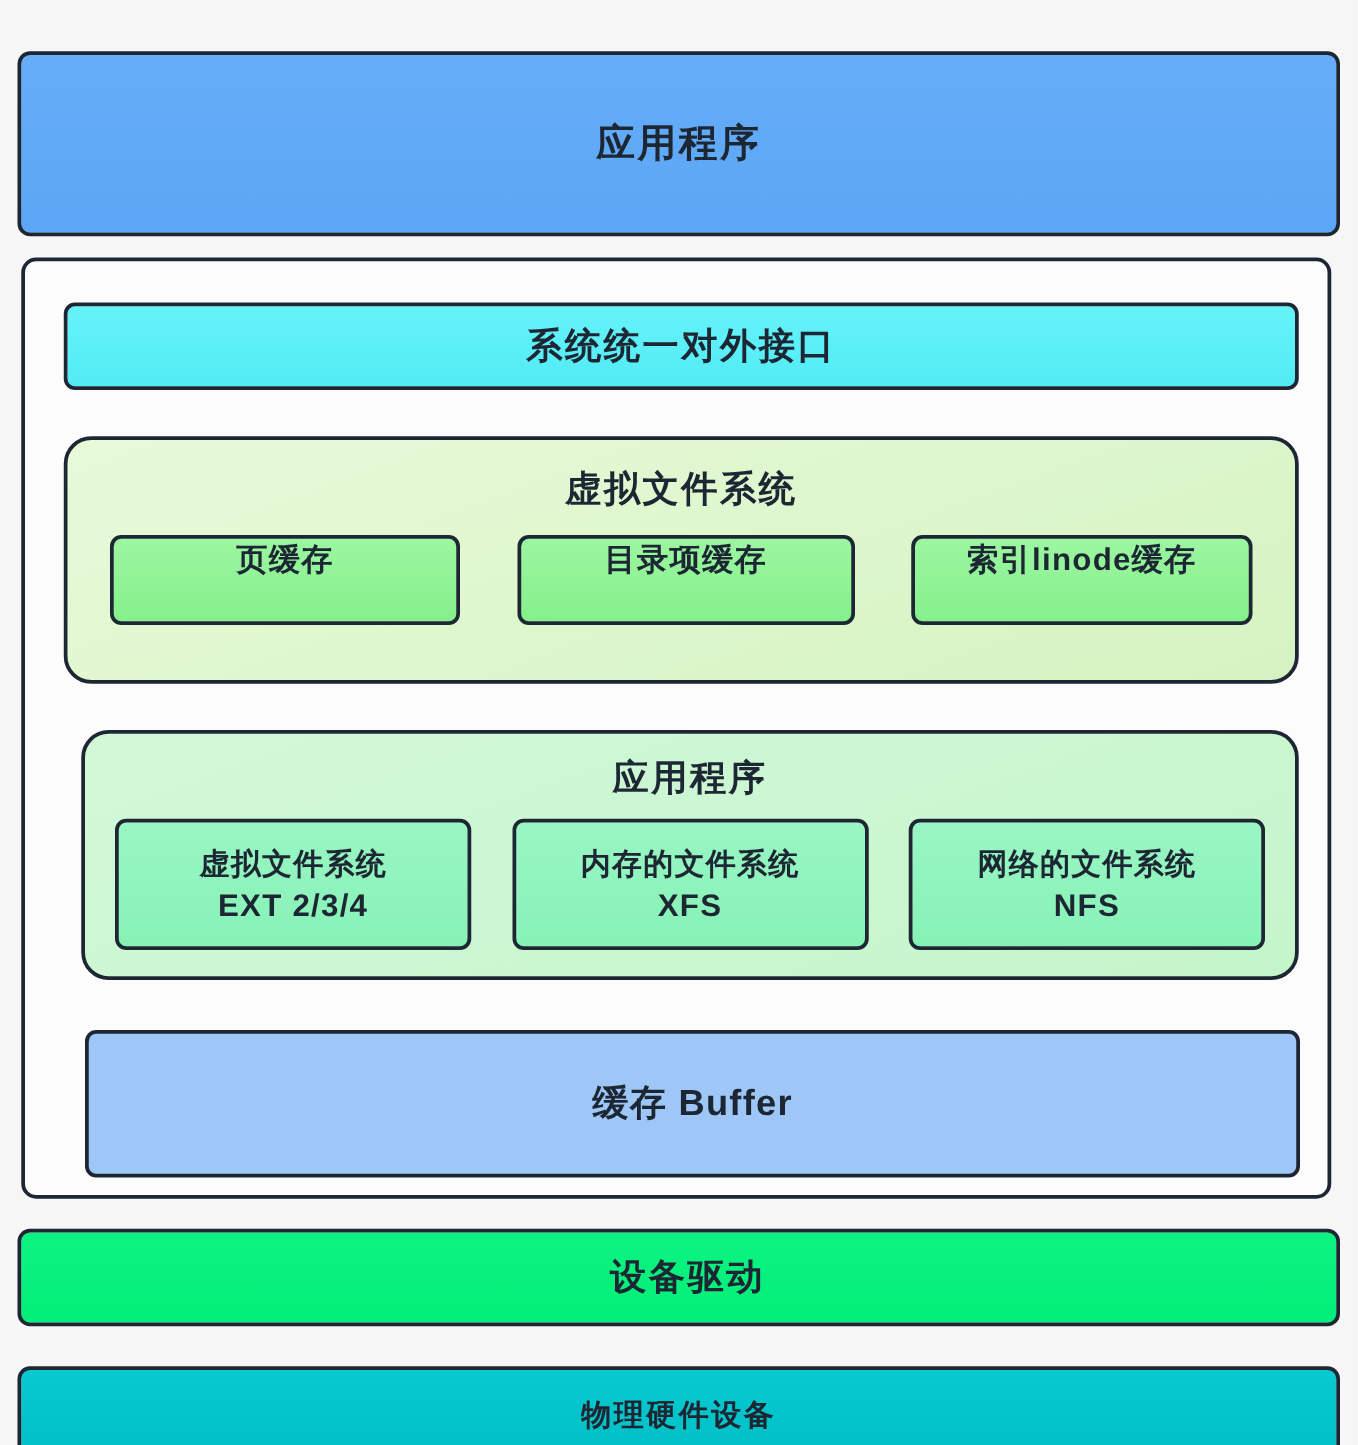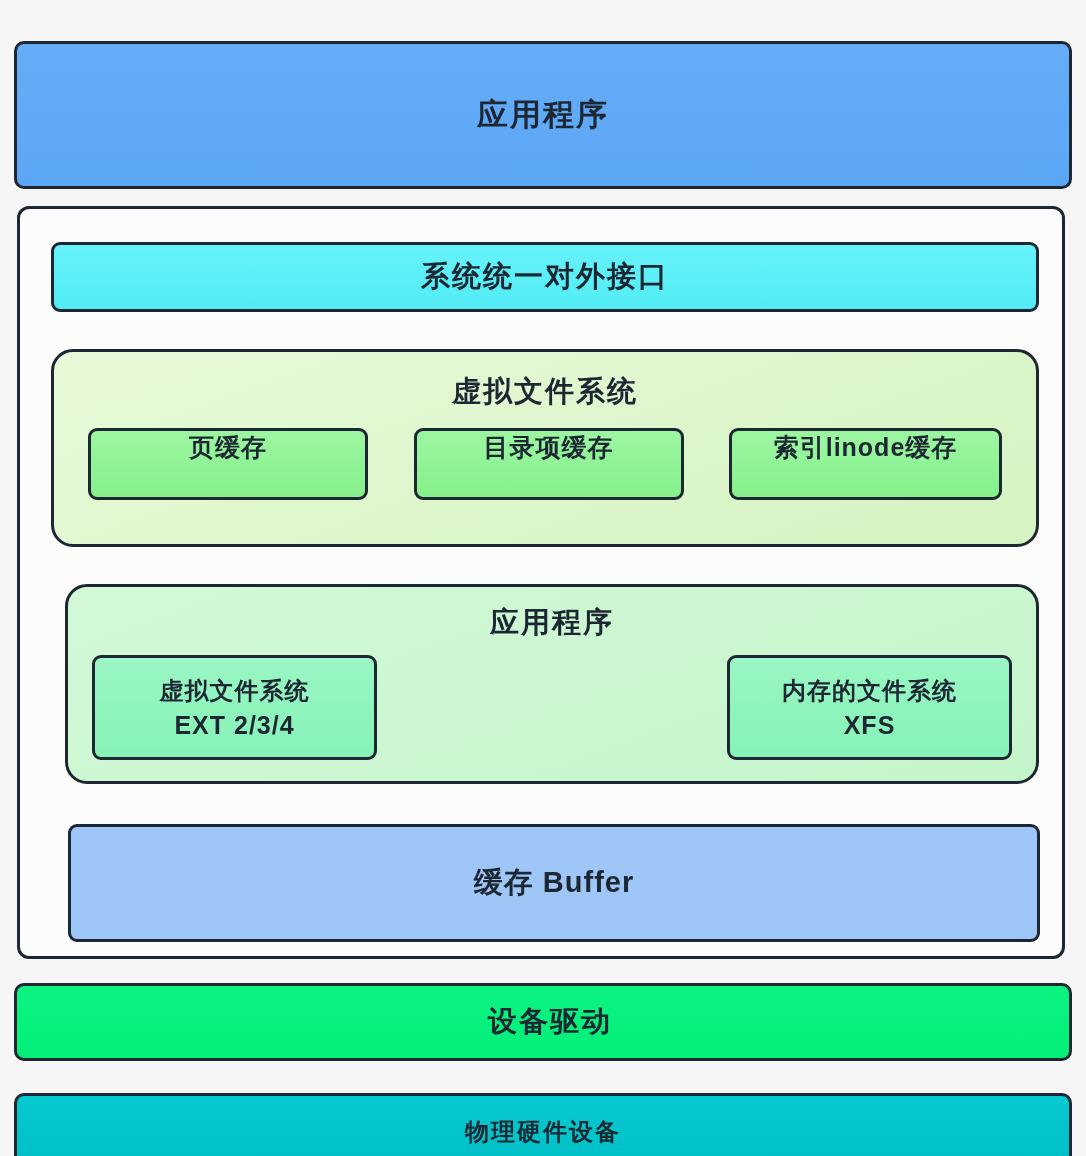--- a/index.html
+++ b/index.html
@@ -156,20 +156,24 @@
       <div class="group-title">应用程序</div>
       <div class="fs-row">
         <div class="fs-item">
           <span class="fs-name">虚拟文件系统</span>
           <span class="fs-impl">EXT 2/3/4</span>
         </div>
         <div class="fs-item">
           <span class="fs-name">内存的文件系统</span>
           <span class="fs-impl">XFS</span>
         </div>
+        <div class="fs-item">
+          <span class="fs-name">网络的文件系统</span>
+          <span class="fs-impl">NFS</span>
+        </div>
       </div>
     </div>
 
     <div class="box inner-abs layer-buffer">
       <span>缓存 Buffer</span>
     </div>
 
   </div>
 
   <div class="box layer-driver">

